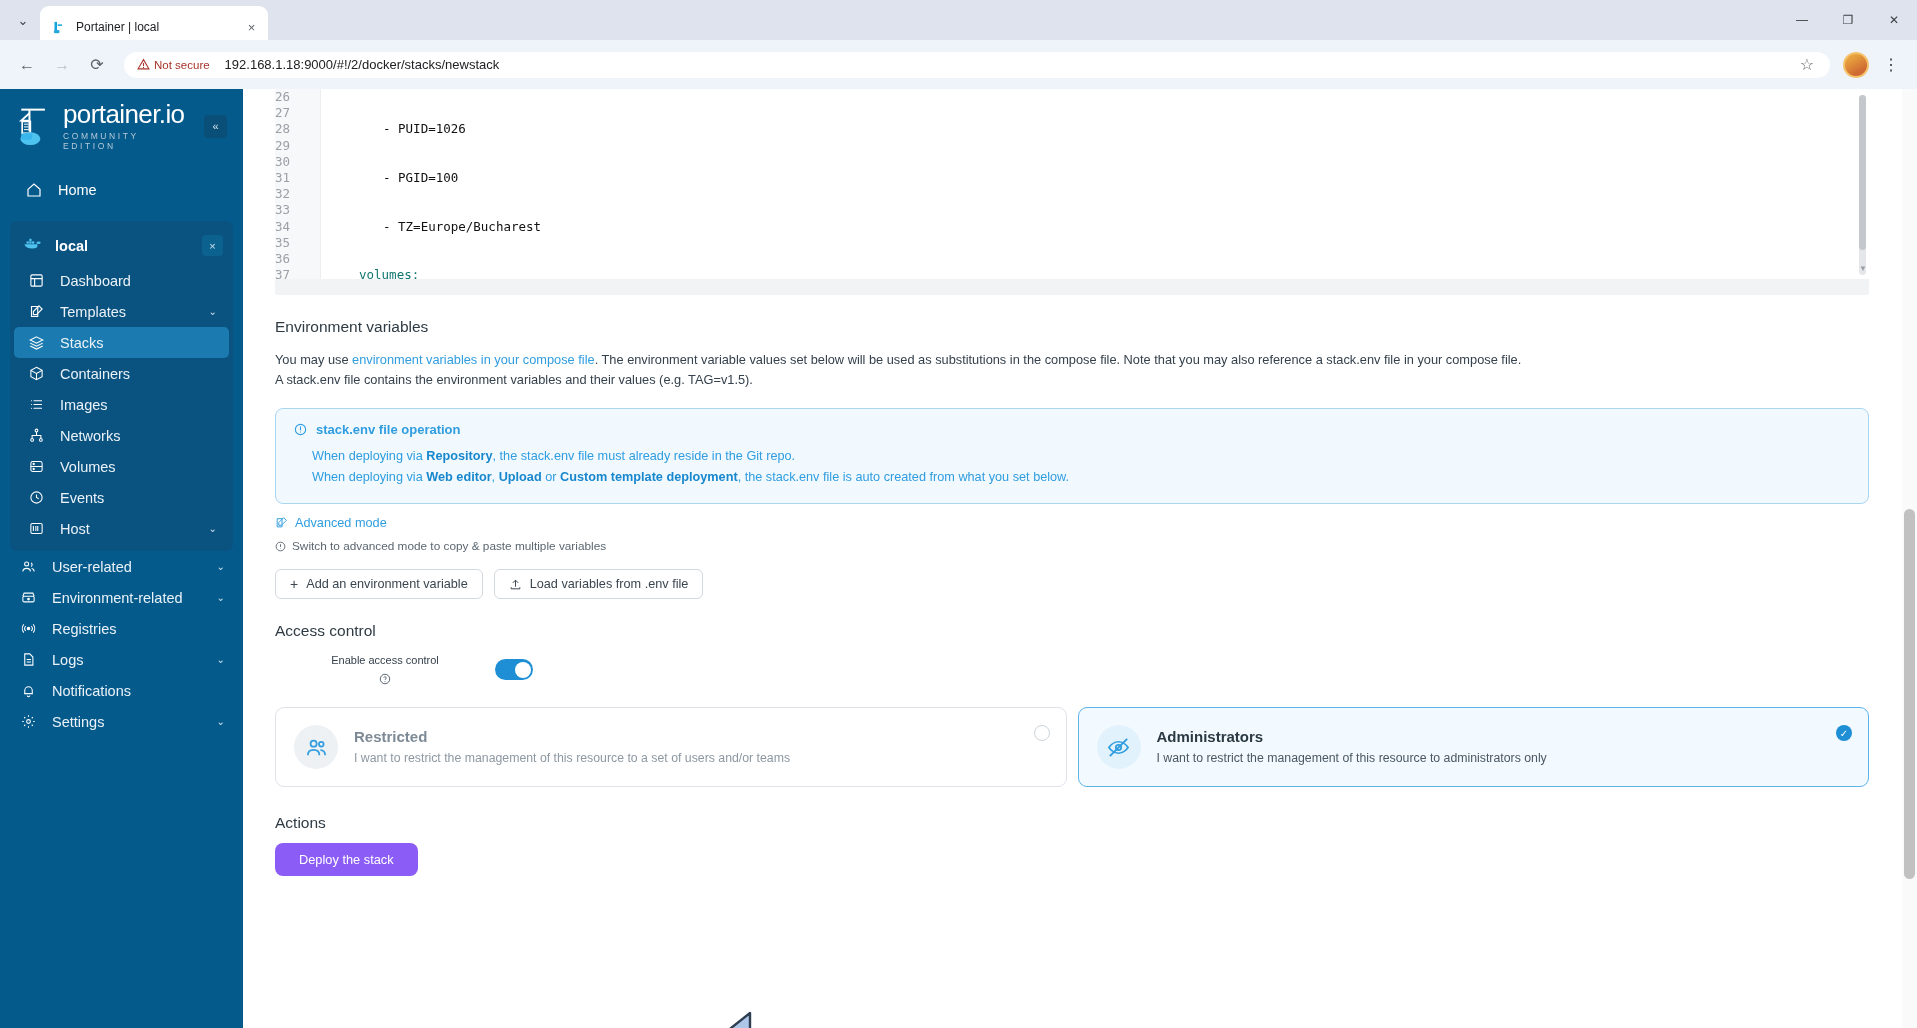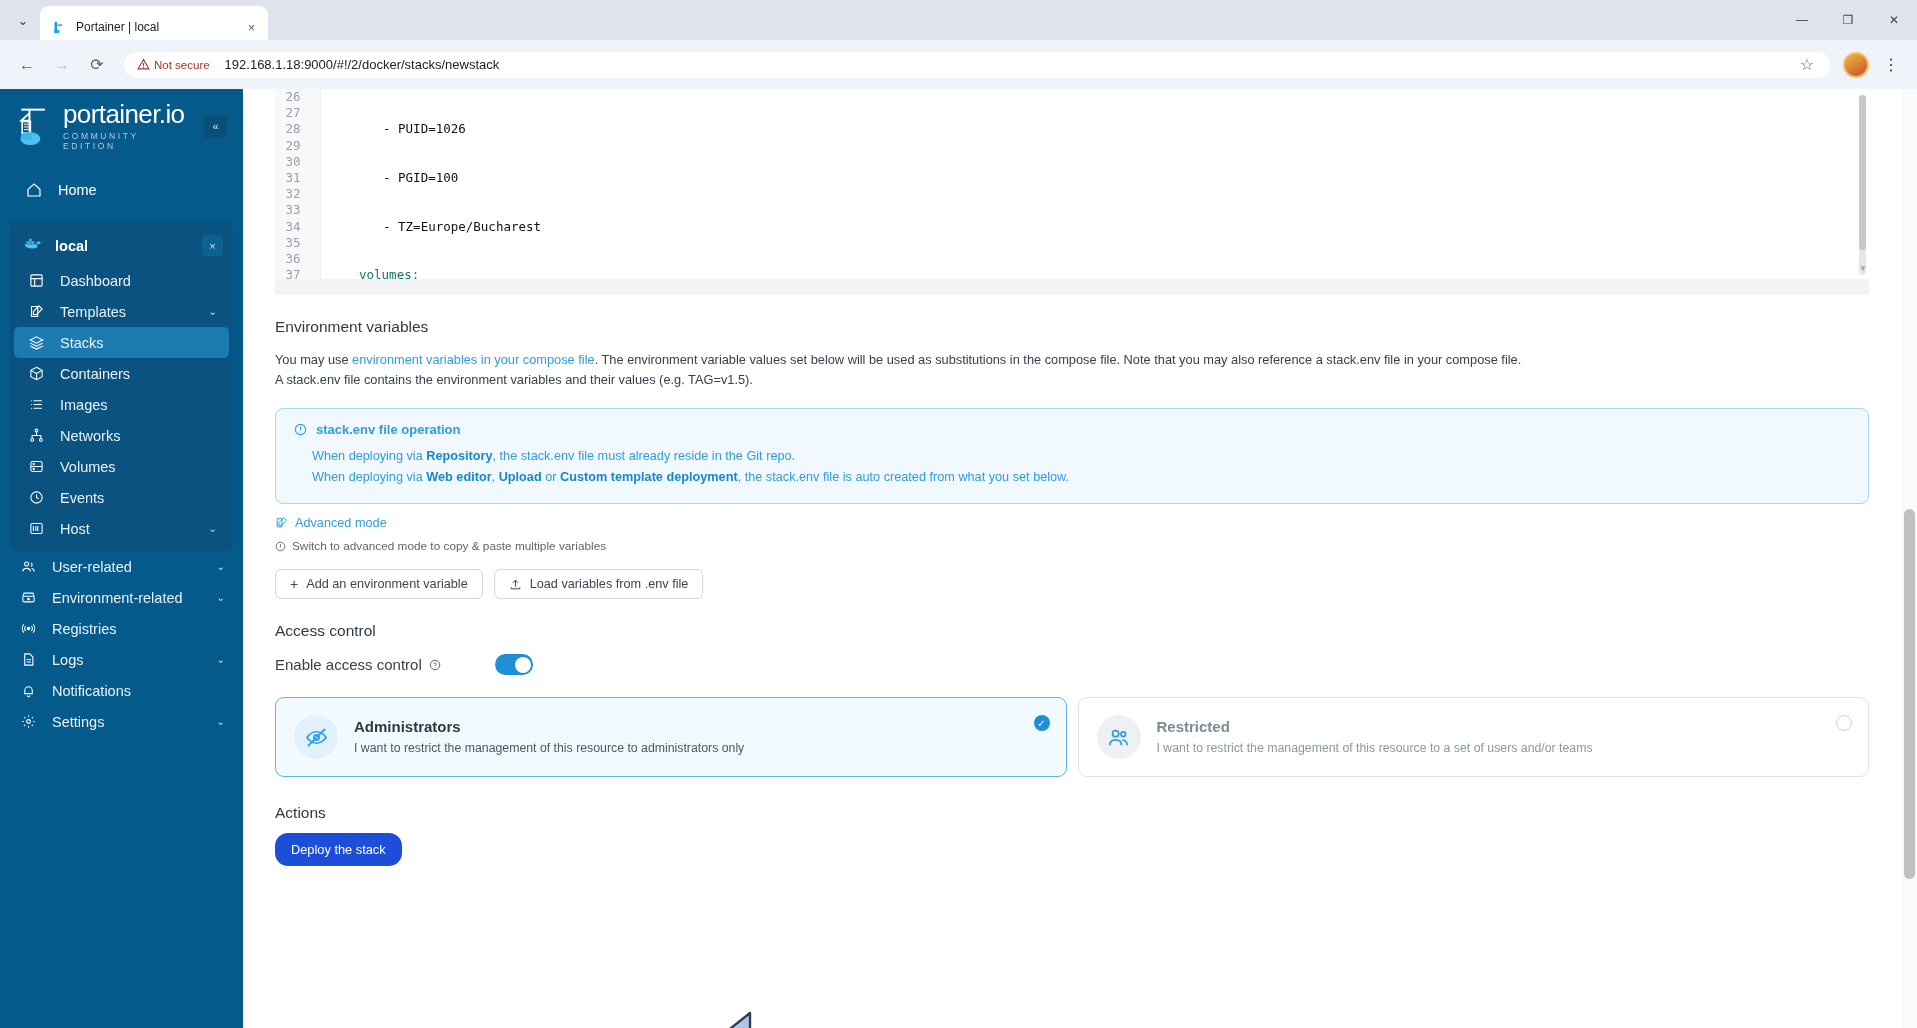--- a/index.html
+++ b/index.html
@@ -125,21 +125,21 @@
   
   .editor-wrap {
     position:relative; background:#f7f8fa; border-radius:3px; margin-top:0;
     height:206px; overflow:hidden;
   }
   .editor {
     display:flex; background:#ffffff; font-family:"DejaVu Sans Mono", monospace;
     font-size:12.5px; line-height:16.2px; height:190px; padding-top:0;
   }
   .gutter {
-    width:46px; flex:0 0 46px; background:#f7f8fa; text-align:center; padding:0 9px 0 0;
+    width:46px; flex:0 0 46px; background:#f7f8fa; text-align:left; padding:0 9px 0 0;
     color:#9aa0a6; border-right:1px solid #eceef1; user-select:none;
   }
   .codecol { flex:1; padding-left:14px; white-space:pre; overflow:hidden; }
   .k { color:#0f766e; }
   .n { color:#111; }
   .ed-scroll {
     position:absolute; right:3px; top:6px; width:7px; height:180px;
     background:#e4e6e9; border-radius:4px;
   }
   .ed-scroll i { position:absolute; left:0; top:0; width:7px; height:155px; background:#c4c8cd; border-radius:4px; display:block; }
@@ -172,21 +172,21 @@
   .advhint { display:flex; align-items:center; gap:6px; font-size:11.8px; color:#5b6671; margin-top:6px; }
 
   .btnrow { display:flex; gap:11px; margin-top:16px; }
   .obtn {
     border:1px solid #d3d8de; background:#fff; border-radius:6px; padding:7px 14px;
     font-size:12.7px; color:#3b4650; display:inline-flex; align-items:center; gap:8px;
     cursor:pointer; font-family:"Liberation Sans", sans-serif;
   }
 
   .toggle-row { display:flex; align-items:center; gap:0; margin-top:4px; }
-  .toggle-label { font-size:15px; color:#35414c; display:flex; align-items:center; gap:7px; width:220px; }
+  .toggle-label { font-size:11px; color:#35414c; display:flex; align-items:center; gap:7px; width:220px;flex-direction:column; }
   .switch {
     width:38px; height:21px; border-radius:11px; background:#1e8fd5; position:relative; cursor:pointer; flex:0 0 38px;
   }
   .switch i { position:absolute; right:2.5px; top:2.5px; width:16px; height:16px; border-radius:50%; background:#fff; display:block; }
 
   .cards { display:flex; gap:11px; margin-top:22px; }
   .acard {
     flex:1; border:1px solid #dfe3e8; border-radius:9px; padding:17px 18px;
     display:flex; align-items:center; gap:16px; position:relative; cursor:pointer; background:#fff;
   }
@@ -202,21 +202,21 @@
   .acard-p { font-size:12.3px; color:#4b5761; line-height:17px; }
   .acard.plain .acard-p { color:#8d98a2; }
   .acard-radio {
     position:absolute; right:16px; top:17px; width:16px; height:16px; border-radius:50%;
     border:1.5px solid #cdd4da;
   }
   .acard-radio.on { border:none; background:#1e8fd5; color:#fff; display:flex; align-items:center; justify-content:center; font-size:10px; }
 
   .actions-title { font-size:15.5px; font-weight:400; color:#2e3b45; margin:27px 0 11px 0; }
   .deploy-btn {
-    background:#1d4ed8; color:#fff; border:none; border-radius:13px; padding:9px 16px;
+    background:#8b5cf6; color:#fff; border:none; border-radius:8px; padding:9px 24px;
     font-size:12.8px; cursor:pointer; font-family:"Liberation Sans", sans-serif;
   }
 
   
   .annot {
     position:absolute; left:455px; top:918px; display:flex; align-items:center; gap:10px;
     pointer-events:none;
   }
   .annot-text {
     font-family:"DejaVu Sans", sans-serif; font-size:49px; font-weight:700;
@@ -600,50 +600,50 @@
                 <path d="M9.5 9.2 a2.6 2.6 0 0 1 5 1 c0 1.8 -2.5 2 -2.5 3.6"></path>
                 <circle cx="12" cy="17" r="1" fill="#5b6671" stroke="none"></circle>
             </svg>
           </span>
           <span class="switch">
               <i></i>
             </span>
         </div>
 
         <div class="cards">
-          <div class="acard sel">
-            <span class="acard-ico">
-              <svg width="23" height="23" viewBox="0 0 24 24" fill="none" stroke="#2f9de0" stroke-width="1.8">
-                <path d="M2 12 s4 -6 10 -6 s10 6 10 6 s-4 6 -10 6 s-10 -6 -10 -6 z"></path>
-                <circle cx="12" cy="12" r="2.8"></circle>
-                  <path d="M3 21 L21 3" stroke-width="2"></path>
-              </svg>
-            </span>
-            <span class="acard-txt">
-              <div class="acard-h">Administrators</div>
-              <div class="acard-p">I want to restrict the management of this resource to administrators only</div>
-            </span>
-            <span class="acard-radio on">✓</span>
-          </div>
-
           <div class="acard plain">
             <span class="acard-ico">
               <svg width="23" height="23" viewBox="0 0 24 24" fill="none" stroke="#2f9de0" stroke-width="1.8">
                 <circle cx="9" cy="8" r="3.2"></circle>
                   <path d="M3 20 q0 -5.5 6 -5.5 q6 0 6 5.5"></path>
                 <circle cx="17" cy="8.6" r="2.4"></circle>
                   <path d="M16 14.6 q5 .4 5 5.4"></path>
               </svg>
             </span>
             <span class="acard-txt">
               <div class="acard-h">Restricted</div>
               <div class="acard-p">I want to restrict the management of this resource to a set of users and/or teams</div>
             </span>
             <span class="acard-radio"></span>
           </div>
+
+          <div class="acard sel">
+            <span class="acard-ico">
+              <svg width="23" height="23" viewBox="0 0 24 24" fill="none" stroke="#2f9de0" stroke-width="1.8">
+                <path d="M2 12 s4 -6 10 -6 s10 6 10 6 s-4 6 -10 6 s-10 -6 -10 -6 z"></path>
+                <circle cx="12" cy="12" r="2.8"></circle>
+                  <path d="M3 21 L21 3" stroke-width="2"></path>
+              </svg>
+            </span>
+            <span class="acard-txt">
+              <div class="acard-h">Administrators</div>
+              <div class="acard-p">I want to restrict the management of this resource to administrators only</div>
+            </span>
+            <span class="acard-radio on">✓</span>
+          </div>
         </div>
 
         
         <div class="actions-title">Actions</div>
         <button class="deploy-btn">Deploy the stack</button>
 
       </div>
 
       <div class="pagebar">
           <i></i>

